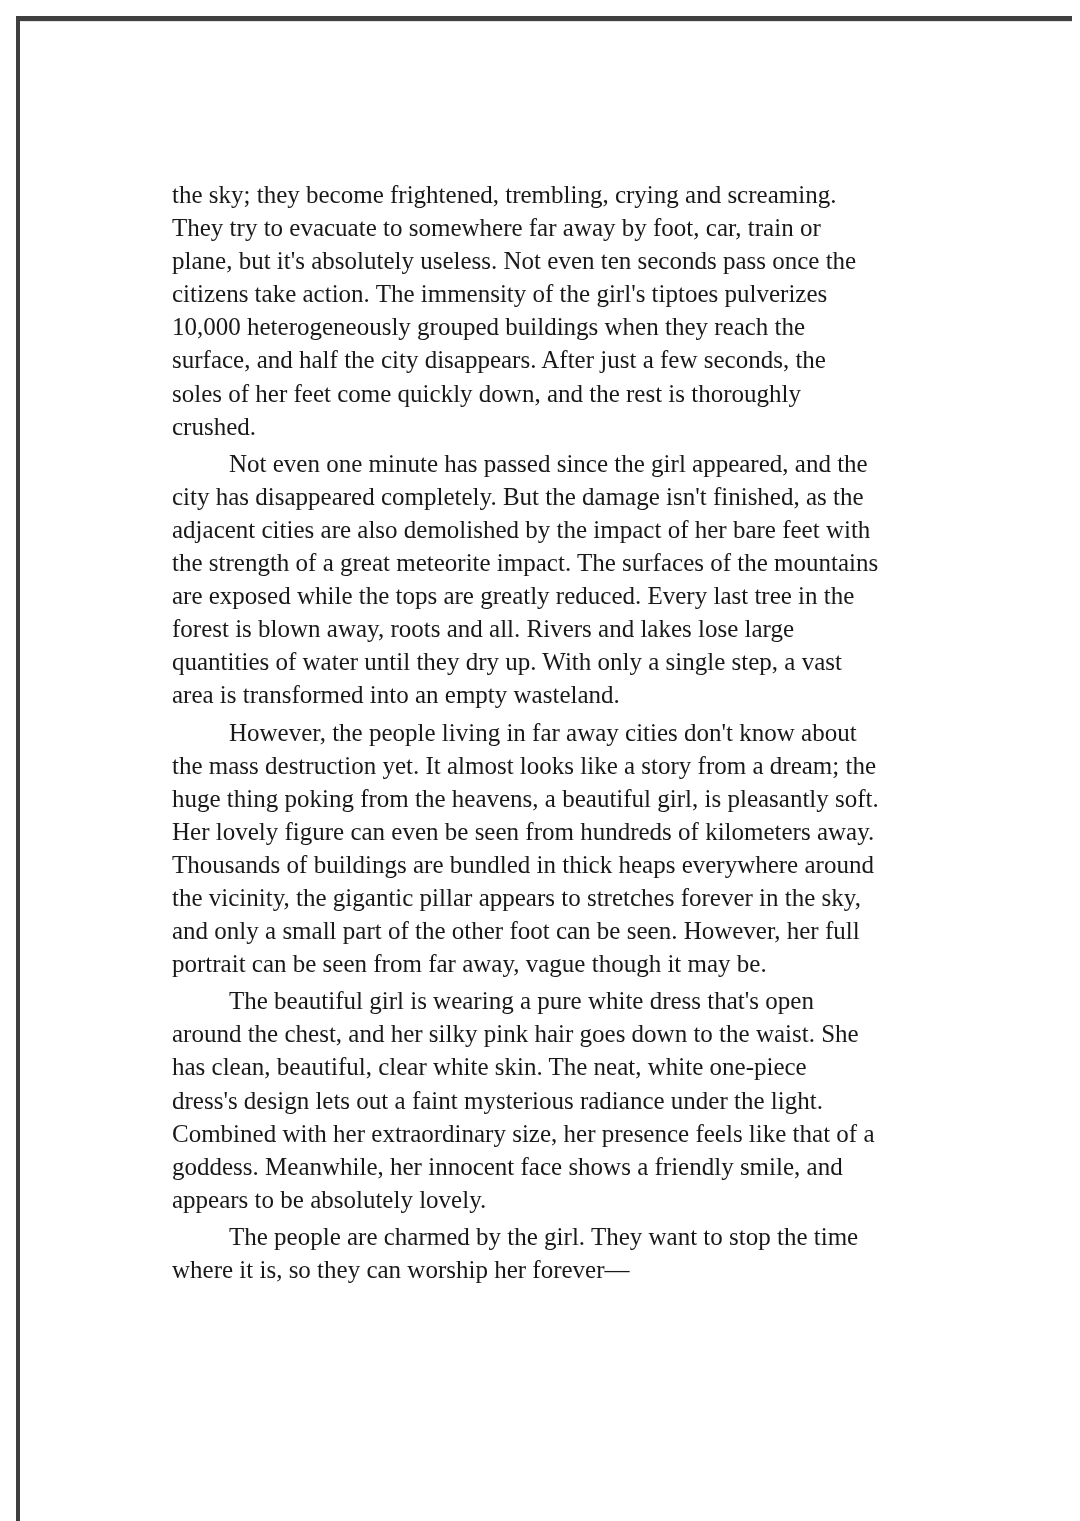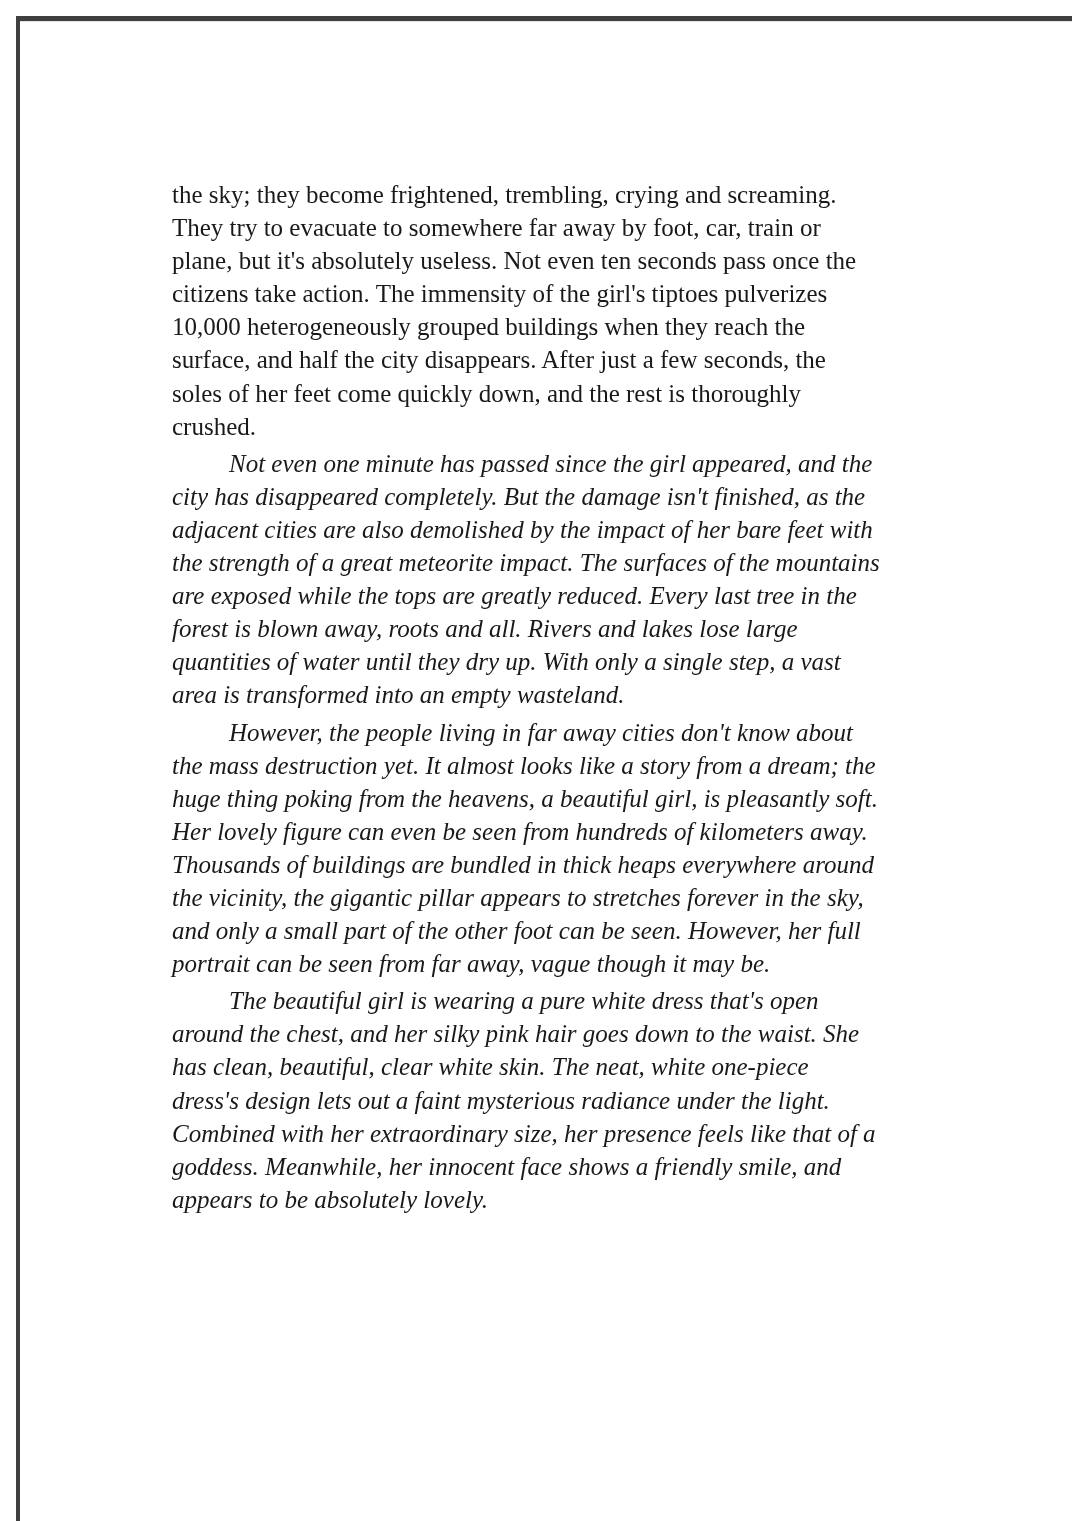--- a/index.html
+++ b/index.html
@@ -25,21 +25,21 @@
     position: absolute;
     left: 152px;
     top: 158px;
     width: 770px;
     color: var(--ink, #191919);
     font-size: 25px;
     line-height: 33.1px;
     text-align: left;
   }
   .para { white-space: pre-line; }
-  .para.indent { text-indent: 57px; font-style: italic; }
+  .para.indent { text-indent: 57px; }
 </style>
 </head>
 <body>
 
 <div class="screen">
   <div class="text-column">
       <div class="para">the sky; they become frightened, trembling, crying and screaming.
 They try to evacuate to somewhere far away by foot, car, train or
 plane, but it's absolutely useless. Not even ten seconds pass once the
 citizens take action. The immensity of the girl's tiptoes pulverizes
@@ -63,20 +63,22 @@
 the vicinity, the gigantic pillar appears to stretches forever in the sky,
 and only a small part of the other foot can be seen. However, her full
 portrait can be seen from far away, vague though it may be.</div>
       <div class="para indent">The beautiful girl is wearing a pure white dress that's open
 around the chest, and her silky pink hair goes down to the waist. She
 has clean, beautiful, clear white skin. The neat, white one-piece
 dress's design lets out a faint mysterious radiance under the light.
 Combined with her extraordinary size, her presence feels like that of a
 goddess. Meanwhile, her innocent face shows a friendly smile, and
 appears to be absolutely lovely.</div>
+      <div class="para indent">The people are charmed by the girl. They want to stop the time
+where it is, so they can worship her forever—</div>
     </div>
 
   <div class="edge-highlight"></div>
   <div class="frame-top"></div>
   <div class="frame-left"></div>
   <div class="frame-bottom"></div>
   <div class="right-border-upper"></div>
   <div class="scroll-thumb"></div>
 </div>
 

